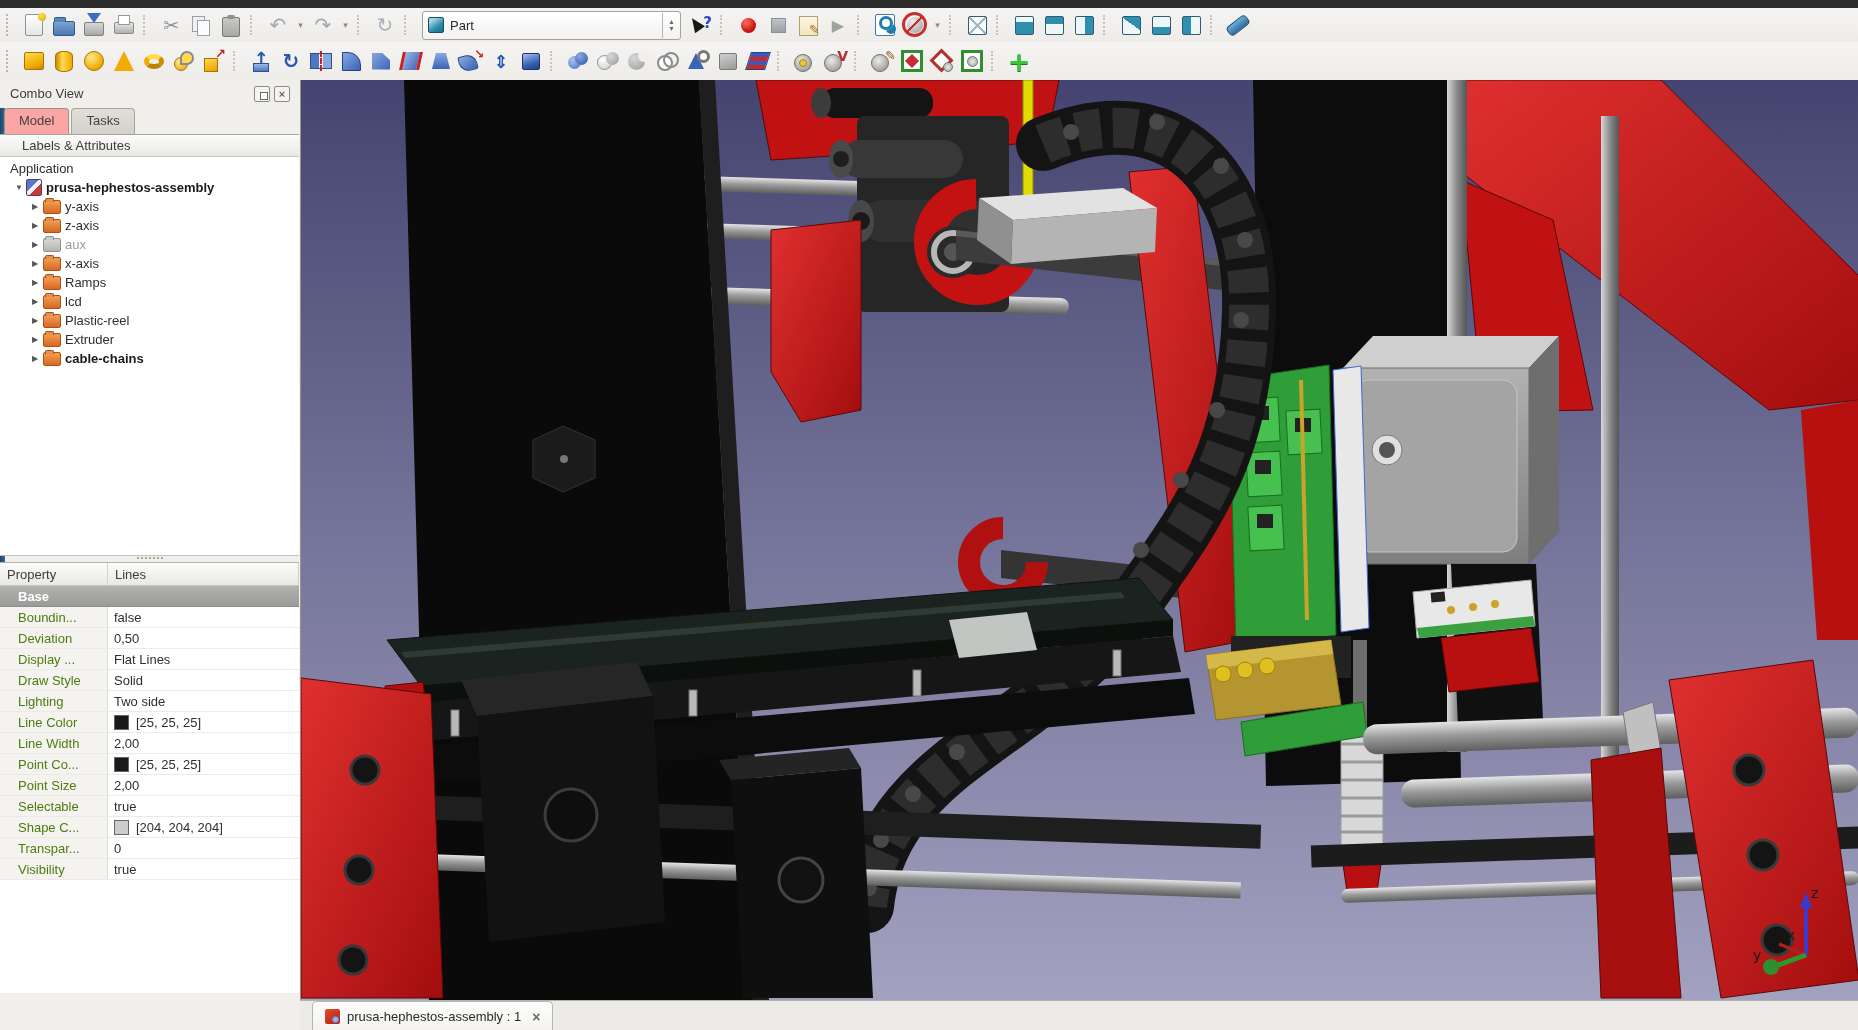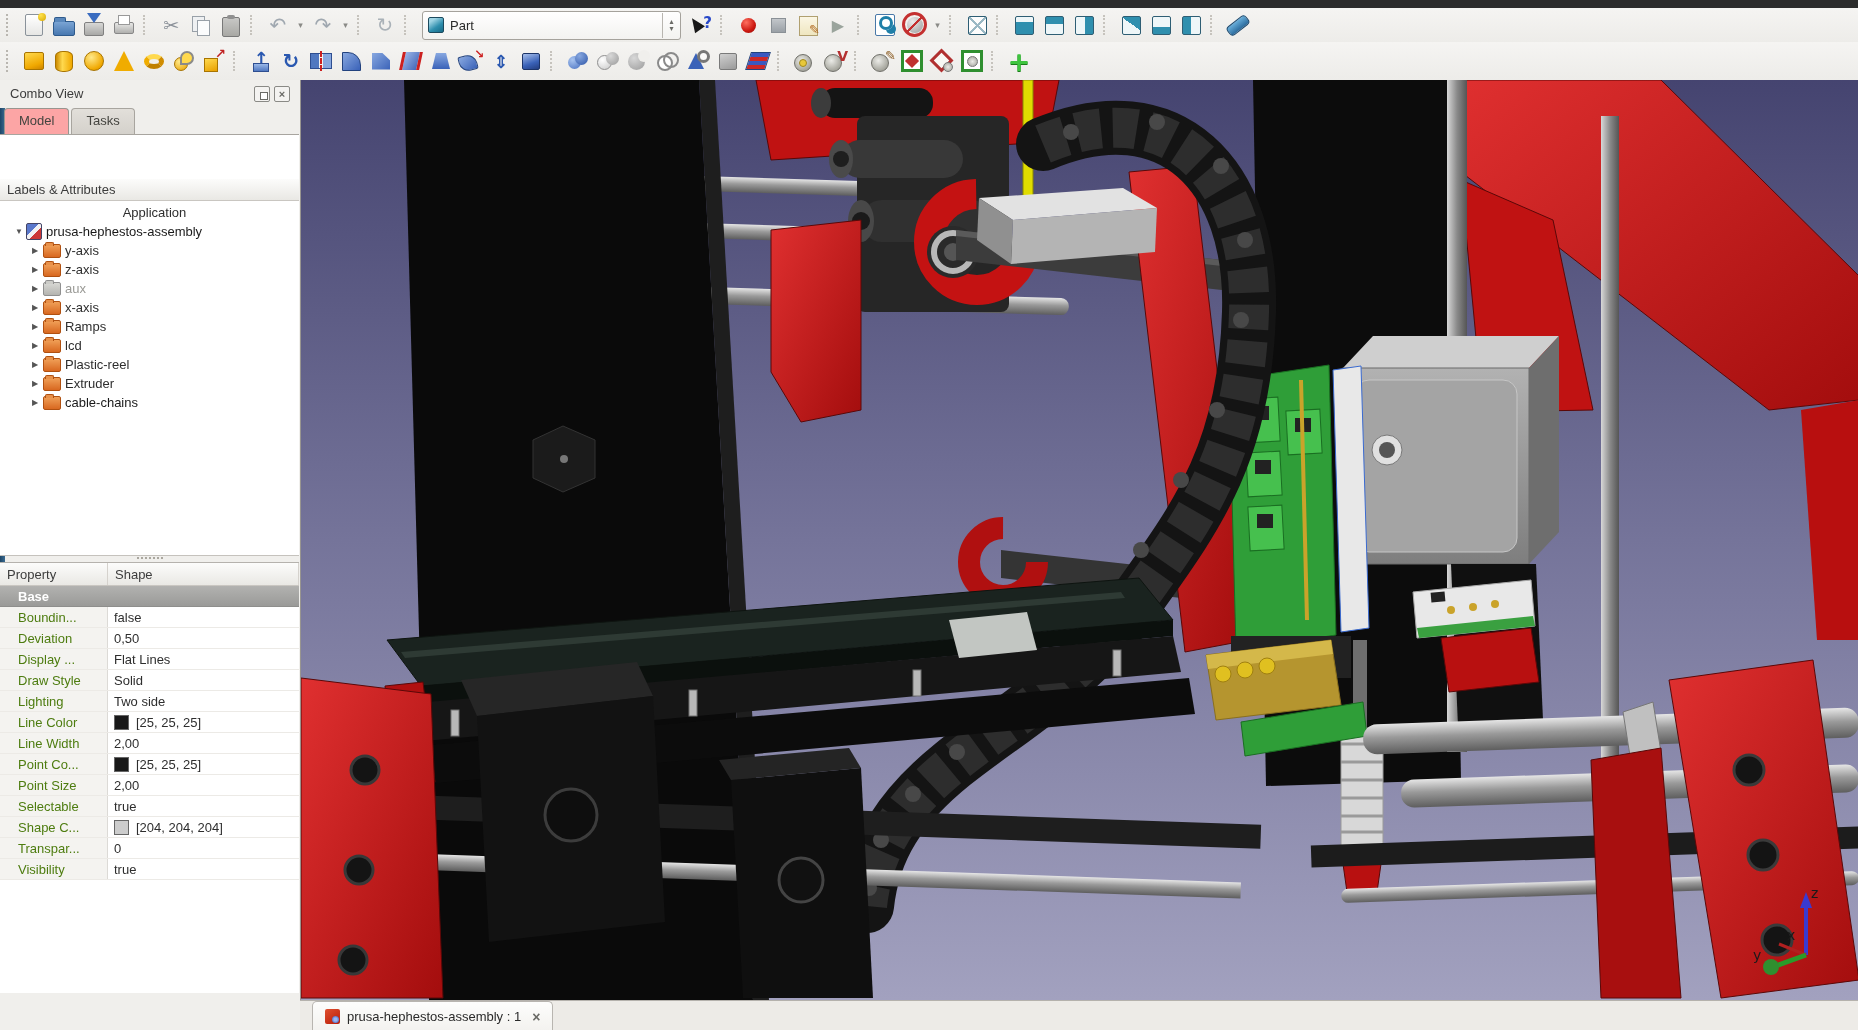--- a/index.html
+++ b/index.html
@@ -123,27 +123,27 @@
   .panel-btn{position:absolute;top:6px;width:14px;height:14px;border:1px solid #8a8a86;border-radius:2px;
              display:flex;align-items:center;justify-content:center;font-size:9px;color:#6a6a66;background:#f4f3f1;}
   #btn-float{right:30px;} #btn-float::before{content:"";width:6px;height:6px;border:1px solid #6a6a66;background:#fff;margin-left:3px;margin-top:3px;}
   #btn-close-panel{right:10px;font-size:11px;font-weight:700;}
   .cv-tabs{position:absolute;left:4px;top:28px;height:26px;display:flex;gap:2px;}
   .cv-tab{padding:4px 14px 3px;border:1px solid #a8a59f;border-bottom:none;border-radius:4px 4px 0 0;
           background:linear-gradient(#e2dfda,#d4d1cb);color:#44443f;}
   .cv-tab.active{background:#fca5a5;border-color:#98958f;position:relative;z-index:2;}
   .tree-wrap{position:absolute;left:0;top:54px;width:299px;height:420px;background:#fff;
              border-top:1px solid #a8a59f;border-bottom:1px solid #c5c2bd;}
-  .col-header{height:21px;display:flex;align-items:center;padding-left:7px;color:#3c3c3c;
-              background:linear-gradient(#fcfcfb,#e9e8e4);border-bottom:1px solid #c9c6c1;margin-top:44px;}
+  .col-header{height:21px;display:flex;align-items:center;padding-left:22px;color:#3c3c3c;
+              background:linear-gradient(#fcfcfb,#e9e8e4);border-bottom:1px solid #c9c6c1;}
   .tree-body{padding-top:2px;}
   .trow{height:19px;display:flex;align-items:center;white-space:nowrap;}
   .trow .arrow{width:10px;font-size:8px;color:#555;text-align:center;flex:none;}
   .trow .lbl{margin-left:4px;color:#2e2e2e;}
-  .trow .lbl.bold{font-weight:400;color:#1a1a1a;}
+  .trow .lbl.bold{font-weight:700;color:#1a1a1a;}
   .trow .lbl.disabled{color:#9a9a96;}
   .folder{width:16px;height:12px;background:linear-gradient(#f0a058,#d86820);border:1px solid #b05010;
           border-radius:2px;position:relative;flex:none;margin-left:3px;}
   .folder::before{content:"";position:absolute;top:-3px;left:1px;width:7px;height:3px;background:#e8914a;
           border:1px solid #b05010;border-bottom:none;border-radius:2px 2px 0 0;}
   .folder.gray{background:linear-gradient(#d8d8d4,#b4b4b0);border-color:#909090;}
   .folder.gray::before{background:#ccccc8;border-color:#909090;}
   .docicon{width:14px;height:15px;flex:none;margin-left:2px;border:1px solid #446;border-radius:2px;
            background:linear-gradient(135deg,#5a78cc 0 38%,#f2f2f4 38% 62%,#cc3838 62%);}
   .h-splitter{position:absolute;left:0;top:474px;width:299px;height:8px;display:flex;align-items:center;justify-content:center;}
@@ -282,21 +282,21 @@
     <div id="btn-close-panel" class="panel-btn">×</div>
 
     <div class="cv-tabs">
       <div class="cv-tab active">Model</div>
       <div class="cv-tab">Tasks</div>
     </div>
 
     <div class="tree-wrap">
       <div class="col-header">Labels &amp; Attributes</div>
       <div class="tree-body" id="tree-body">
-          <div class="trow" style="padding-left: 6px; justify-content: center;">
+          <div class="trow" style="padding-left: 6px;">
             <span class="lbl">Application</span>
           </div>
           <div class="trow" style="padding-left: 14px;">
             <span class="arrow">▼</span>
             <span class="docicon"></span>
             <span class="lbl bold">prusa-hephestos-assembly</span>
           </div>
           <div class="trow" style="padding-left: 30px;">
             <span class="arrow">▶</span>
             <span class="folder"></span>
@@ -343,21 +343,21 @@
             <span class="lbl bold">cable-chains</span>
           </div>
         </div>
     </div>
 
     <div class="h-splitter"></div>
 
     <div class="prop-wrap">
       <div class="prop-header">
         <div>Property</div>
-        <div>Shape</div>
+        <div>Lines</div>
       </div>
       <div class="prop-group">Base</div>
       <div id="prop-rows">
           <div class="prow">
             <div class="pk">Boundin...</div>
             <div class="pv">
               <span>false</span>
             </div>
           </div>
           <div class="prow">

